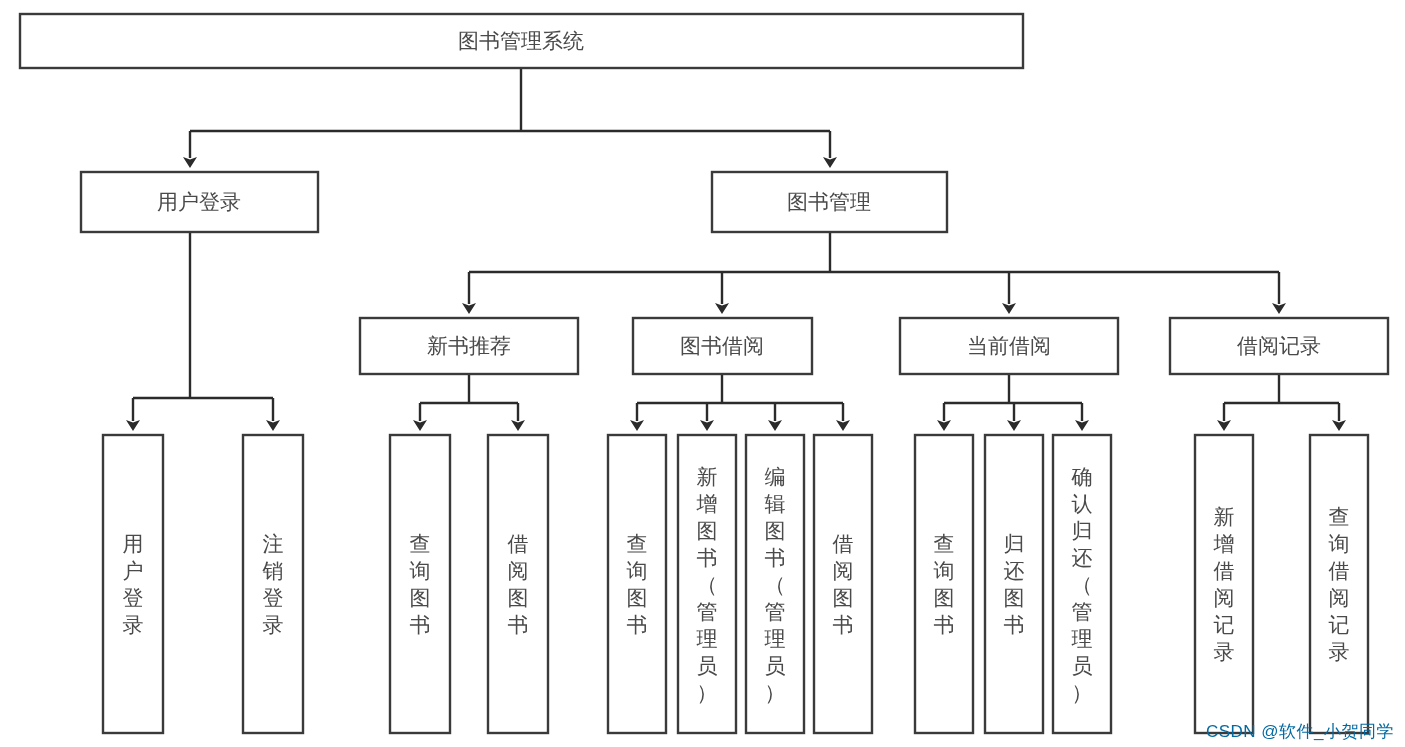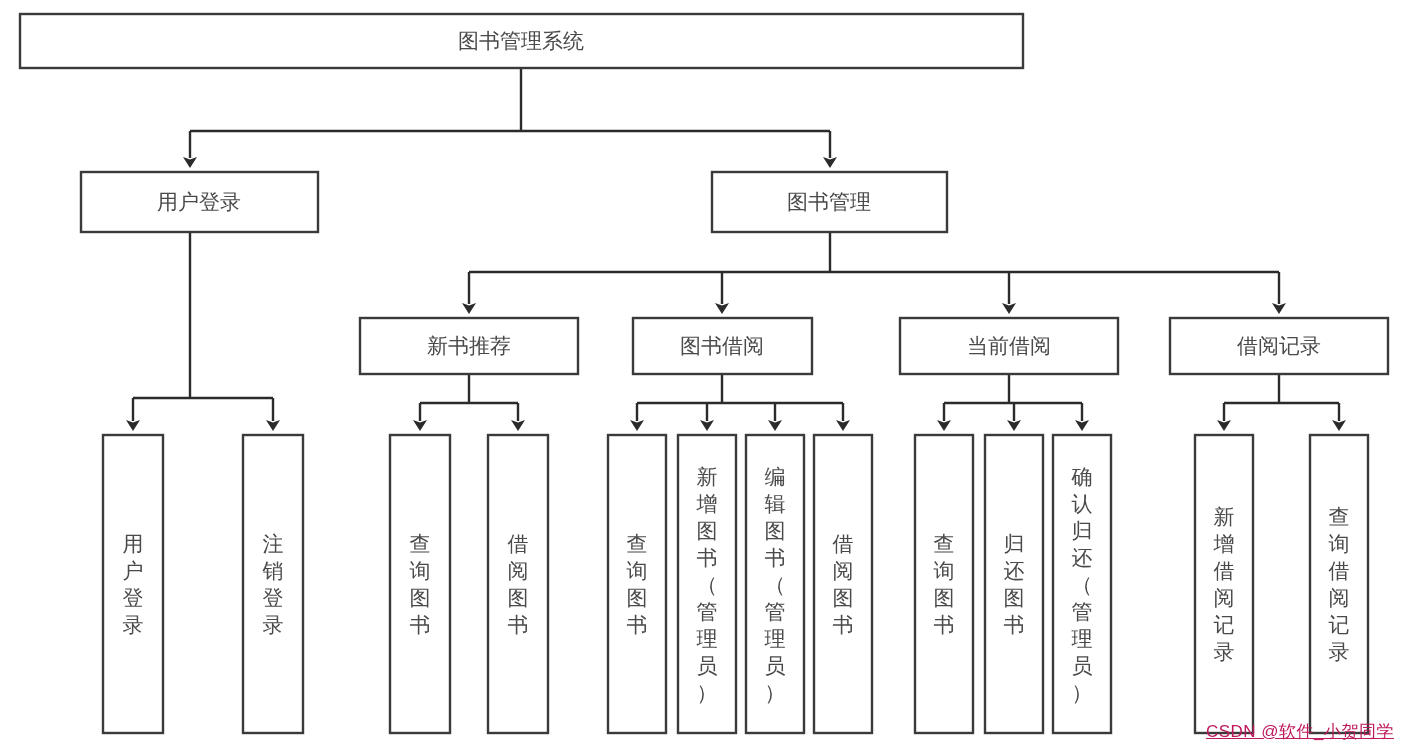--- a/index.html
+++ b/index.html
@@ -54,25 +54,24 @@
     font-family: "Liberation Sans", "DejaVu Sans", sans-serif;
     font-size: 21px;
     text-anchor: middle;
   }
   .watermark {
     position: absolute;
     right: 8px;
     bottom: 4px;
     font-family: "Liberation Sans", "DejaVu Sans", sans-serif;
     font-size: 17px;
-    color: #be185d;
+    color: #0369a1;
     letter-spacing: 0.5px;
     white-space: nowrap;
     user-select: none;
-    text-decoration: underline;
   }
 </style>
 </head>
 <body>
 
 <div id="diagram-root">
 
   <svg id="flowchart" viewBox="0 0 1405 747">
     <defs>
       <marker id="arrow" markerWidth="12" markerHeight="14" refX="1" refY="7" orient="auto" markerUnits="userSpaceOnUse">

